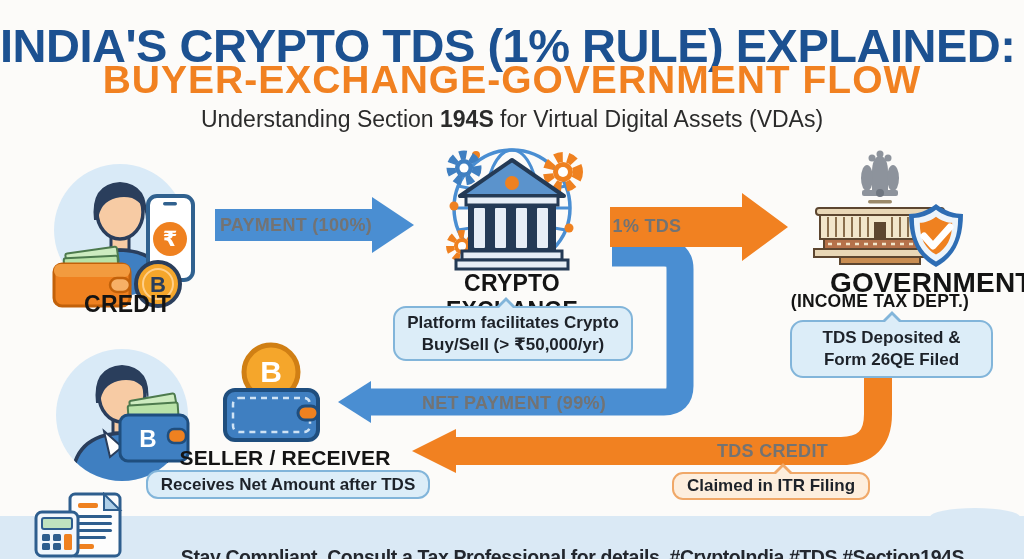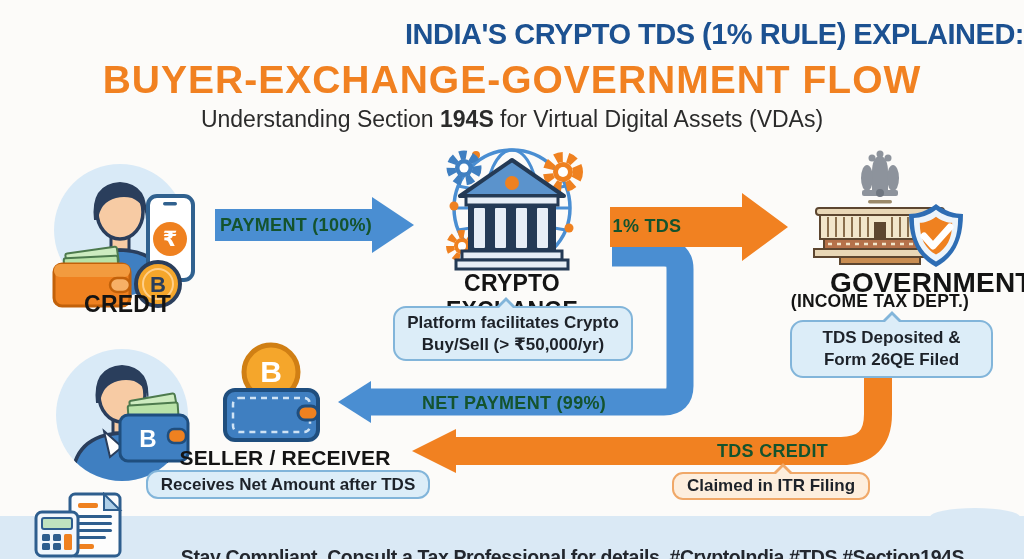--- a/index.html
+++ b/index.html
@@ -7,31 +7,31 @@
     --navy-outline:#2a3e5c; --callout-blue-bg:#dcedf8; --callout-blue-border:#82b5da;
     --callout-orange-bg:#fdeedd; --callout-orange-border:#f0a868;
     --footer-bg:#dae9f5; --background:#fcfbf9; --text-dark:#1d2229;
   }
   *{box-sizing:border-box;margin:0;padding:0;}
   body{background:#888;font-family:"Liberation Sans","DejaVu Sans",sans-serif;}
   .canvas{position:relative;width:1024px;height:559px;background:var(--background);
     overflow:hidden;margin:0 auto;}
   .abs{position:absolute;}
   
-  .title1{left:0;right:0;top:18px;text-align:right;font-size:29px;font-weight:800;
+  .title1{left:0;right:0;top:18px;text-align:left;font-size:47px;font-weight:800;
     letter-spacing:-0.5px;color:var(--title-blue);}
   .title2{left:0;right:0;top:58px;text-align:center;font-size:39px;font-weight:800;
     letter-spacing:1px;color:var(--accent-orange);}
   .subtitle{left:0;right:0;top:106px;text-align:center;font-size:23px;font-weight:500;
     color:#2b2b2b;}
   .subtitle b{font-weight:800;text-align:center;}
   
   .node-label{font-weight:800;color:#141414;text-align:center;letter-spacing:0.2px;}
   
-  .arrow-label{font-size:18px;font-weight:700;color:#14532d;text-align:center;
+  .arrow-label{font-size:18px;font-weight:700;color:#737373;text-align:center;
     letter-spacing:0.3px;z-index:5;}
   
   .callout{border-radius:13px;font-size:17px;font-weight:700;color:var(--text-dark);
     text-align:center;line-height:1.28;display:flex;flex-direction:column;
     justify-content:center;z-index:6;}
   .callout.blue{background:var(--callout-blue-bg);border:2.5px solid var(--callout-blue-border);}
   .callout.orange{background:var(--callout-orange-bg);border:2.5px solid var(--callout-orange-border);}
   .callout.tail::before,.callout.tail::after{content:"";position:absolute;left:var(--tail-x,50%);}
   .callout.tail::before{top:-11px;margin-left:-11px;border:11px solid transparent;border-top:0;}
   .callout.tail::after{top:-7px;margin-left:-8px;border:8px solid transparent;border-top:0;}

